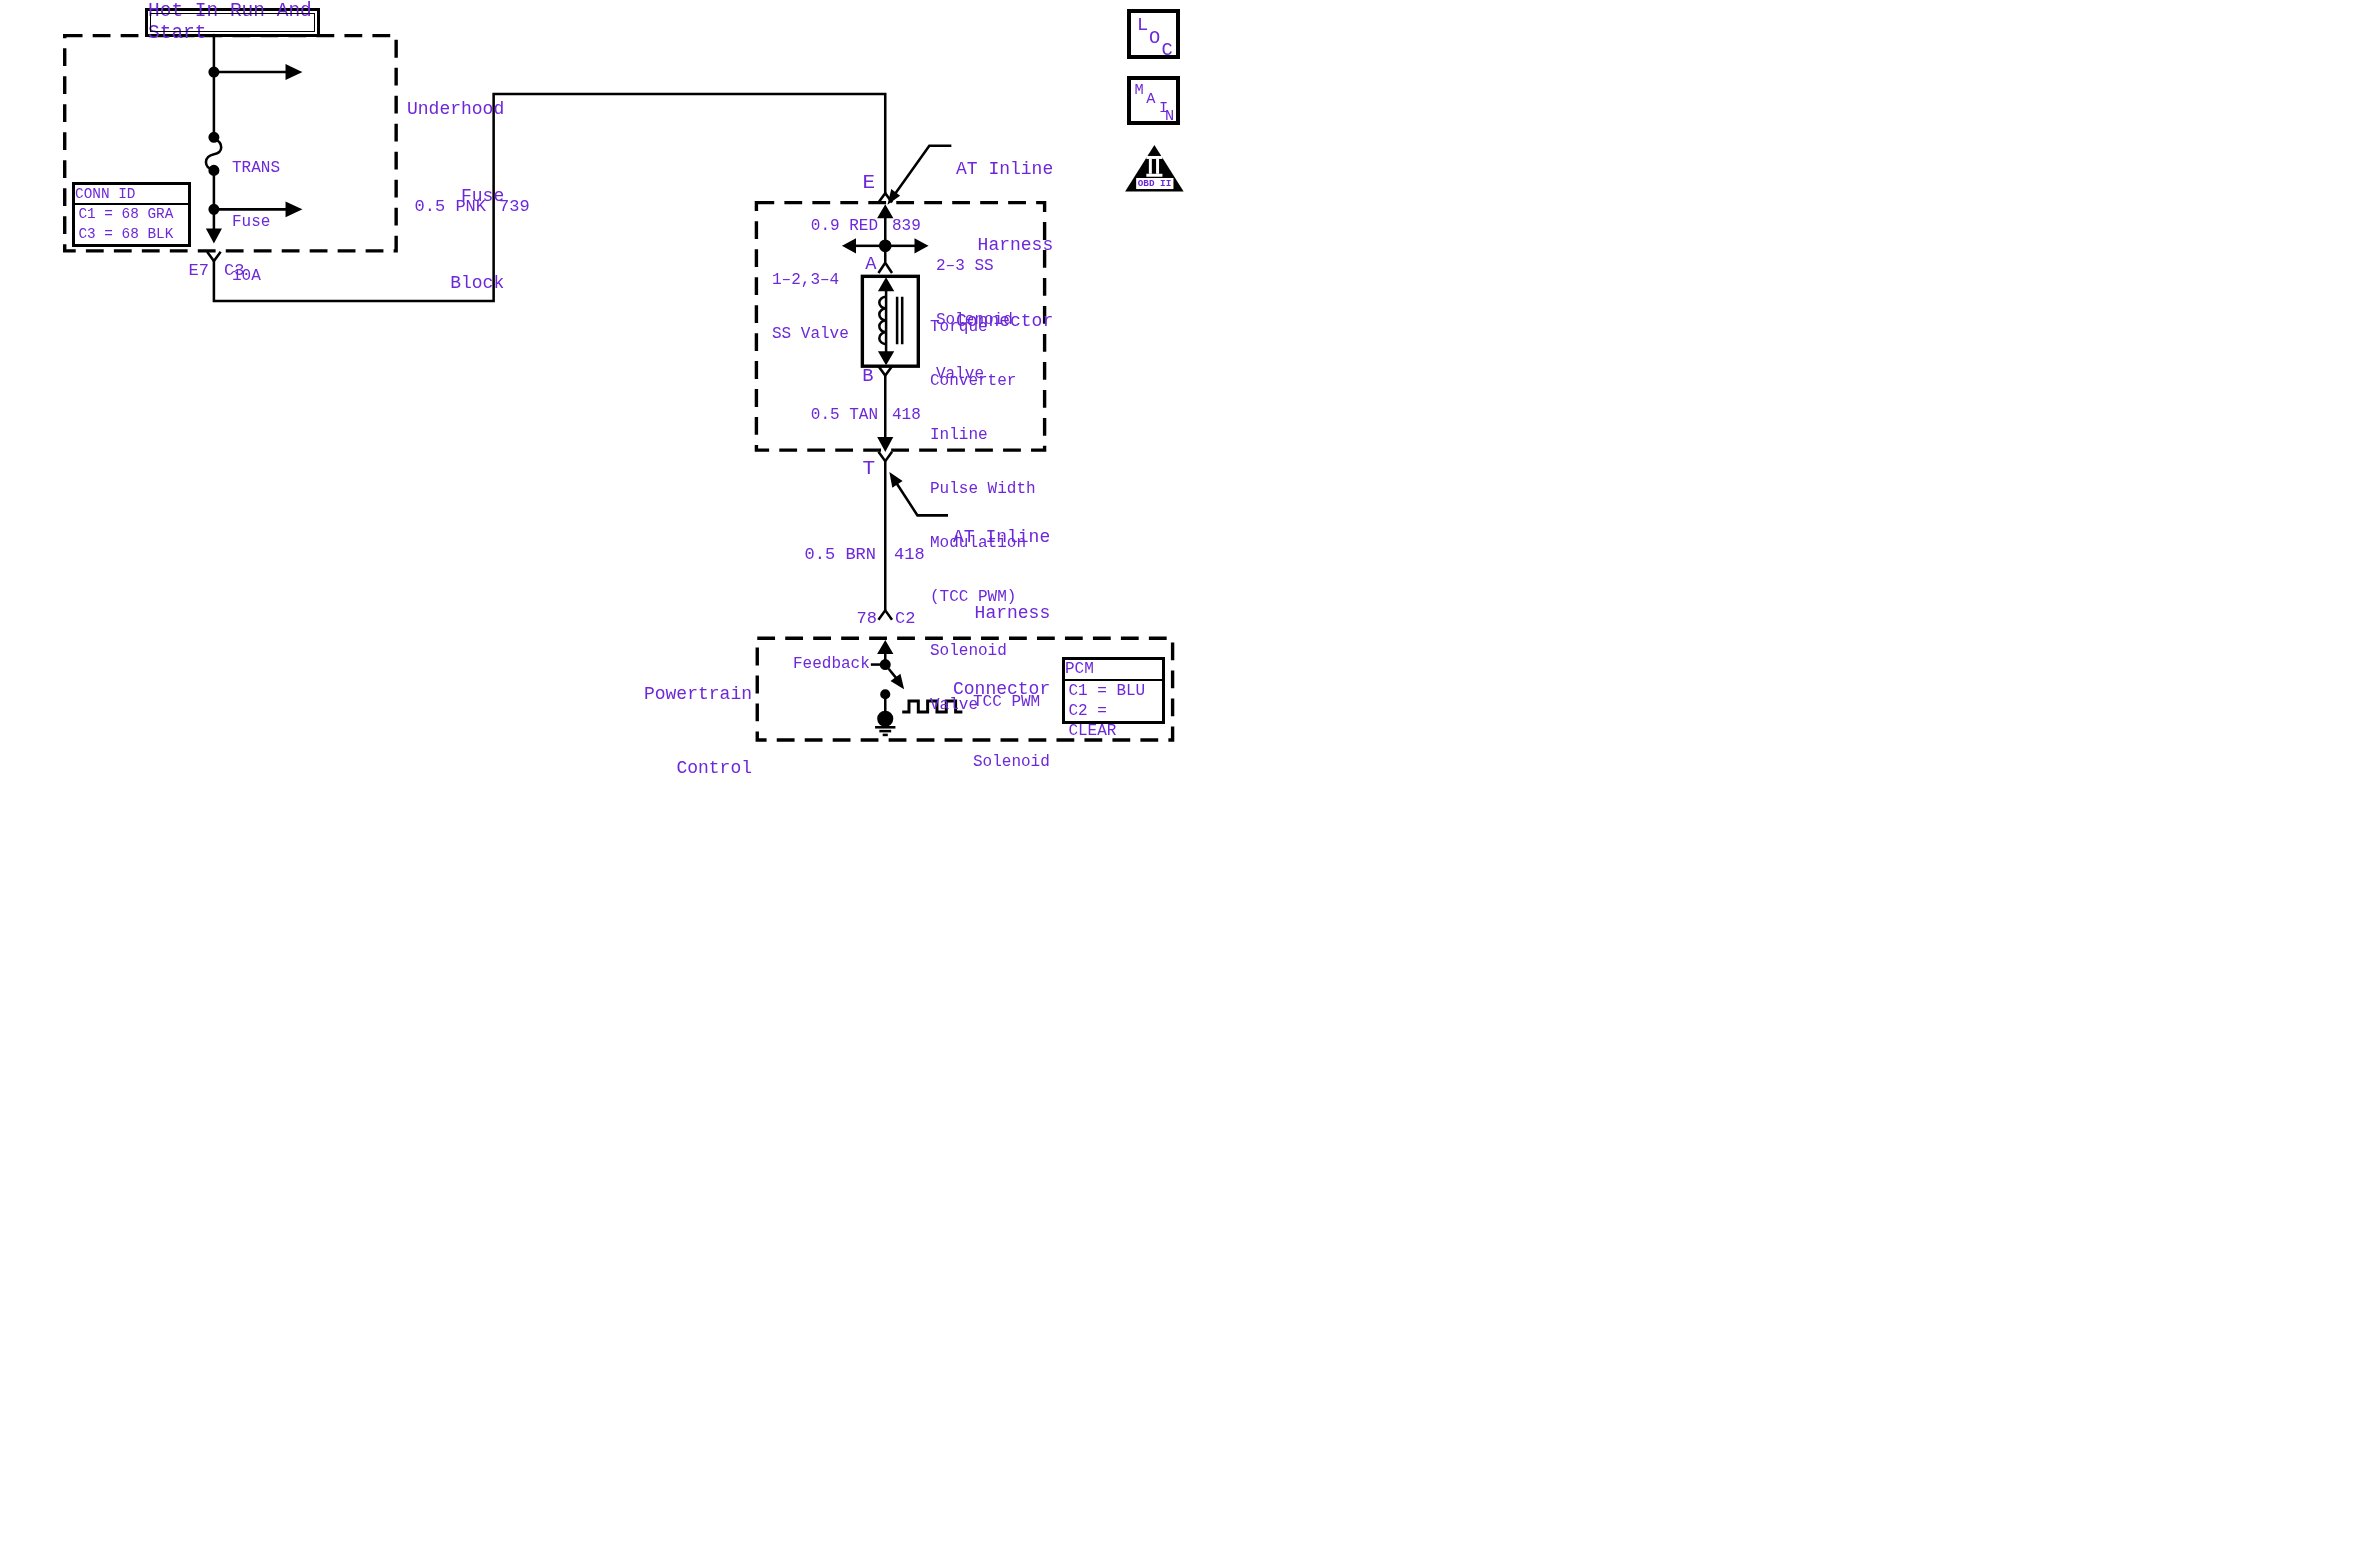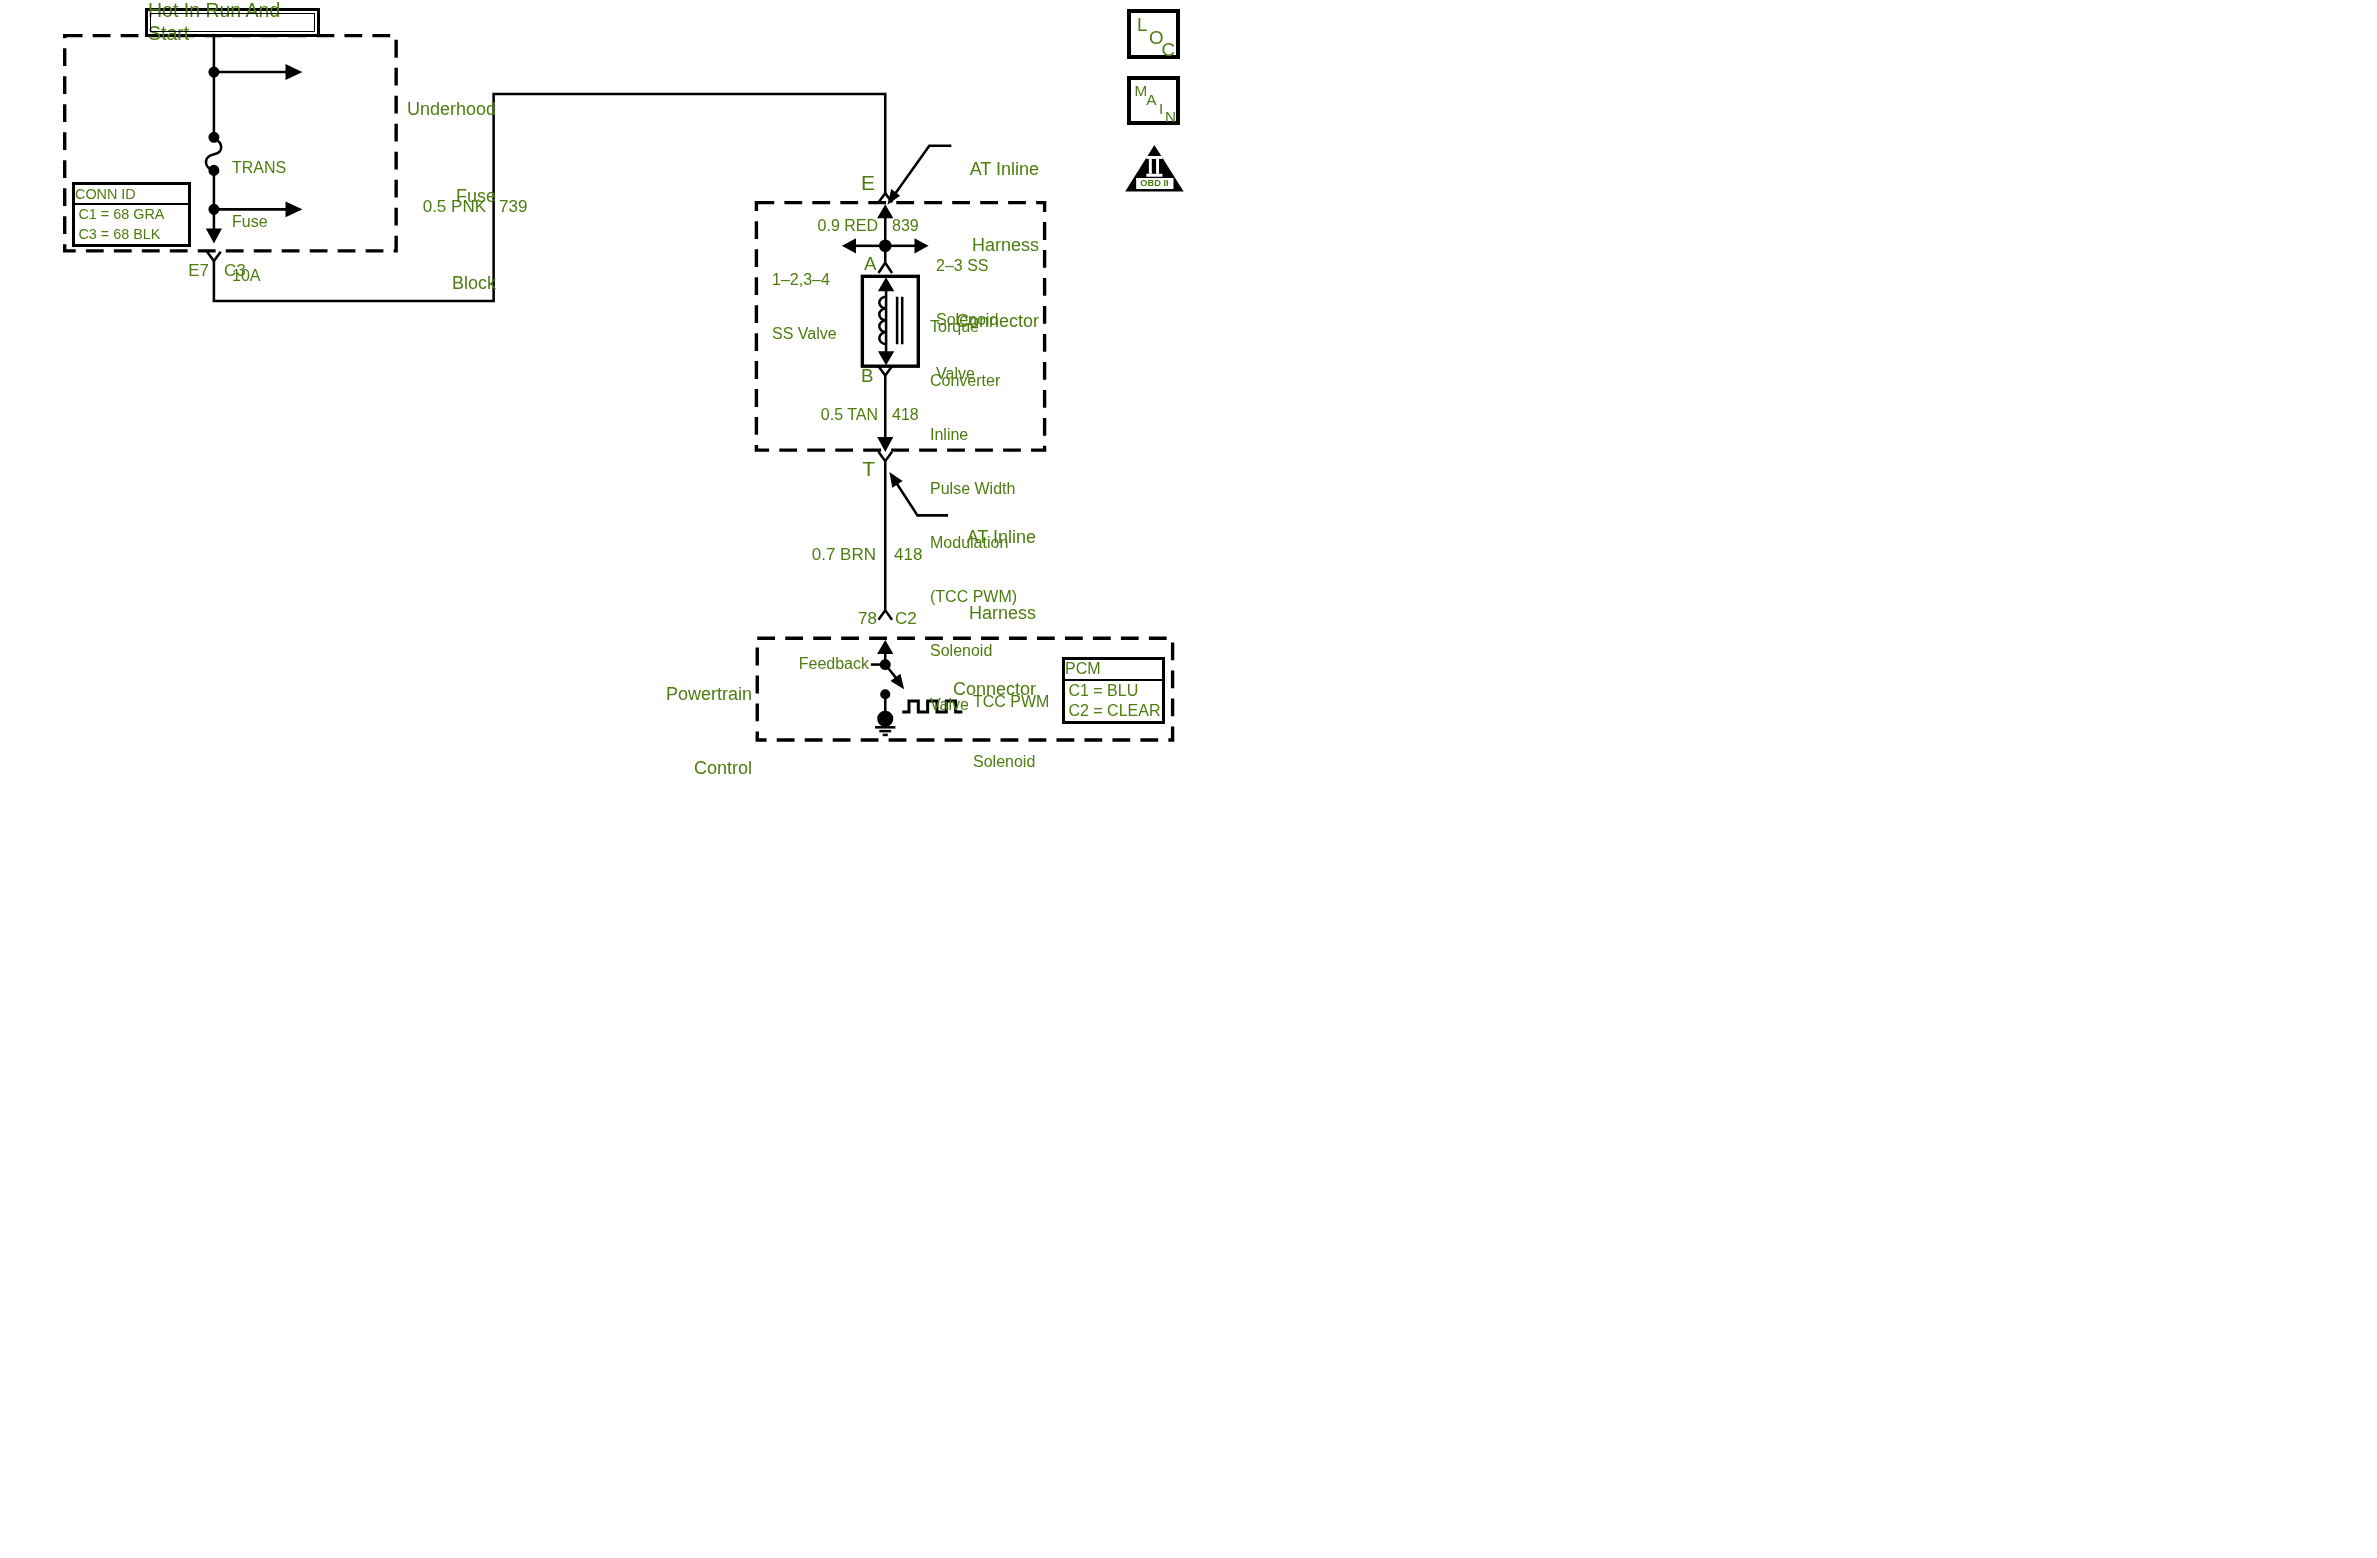--- a/index.html
+++ b/index.html
@@ -1,17 +1,17 @@
 <!DOCTYPE html>
 <html style="font-size:13.6px"><head>
 <meta charset="utf-8">
 <style>
   html,body{margin:0;padding:0;background:#fff;}
   .page{position:relative;width:1189px;height:779px;background:#fff;overflow:hidden;
-        font-family:Liberation Sans, sans-serif;color:#4d7c0f;}
+        font-family:Liberation Mono, monospace;color:#6d28d9;}
   .abs{position:absolute;white-space:pre;}
   .r{text-align:right;}
   svg.layer{position:absolute;left:0;top:0;}
   .wire-lg{font-size:17px;line-height:23px;}
   .pin{font-size:21px;line-height:21px;}
   .pin-sm{font-size:18.7px;line-height:18.7px;}
   .lbl{font-size:18px;text-align:right;}
   .sm{font-size:16px;}
   
   .banner{position:absolute;left:145px;top:7.6px;width:169px;height:23px;border:3.4px solid #000;
@@ -198,21 +198,21 @@
   <div class="abs sm r" style="left:802px;top:406px;width:76px;">0.5 TAN</div>
   <div class="abs sm" style="left:892px;top:406px;">418</div>
 
   <div class="abs pin r" style="left:841px;top:458px;width:34px;">T</div>
   <div class="abs lbl" style="left:953px;top:474px;line-height:25.4px;">
     <div>AT Inline</div>
     <div>Harness</div>
     <div>Connector</div>
   </div>
 
-  <div class="abs wire-lg r" style="left:766px;top:543px;width:110px;">0.7 BRN</div>
+  <div class="abs wire-lg r" style="left:766px;top:543px;width:110px;">0.5 BRN</div>
   <div class="abs wire-lg" style="left:894px;top:543px;">418</div>
 
   <div class="abs wire-lg r" style="left:835px;top:607px;width:42px;">78</div>
   <div class="abs wire-lg" style="left:895px;top:607px;">C2</div>
 
   <div class="abs lbl r" style="left:582px;top:633px;width:170px;line-height:24.6px;">
     <div>Powertrain</div>
     <div>Control</div>
     
     

